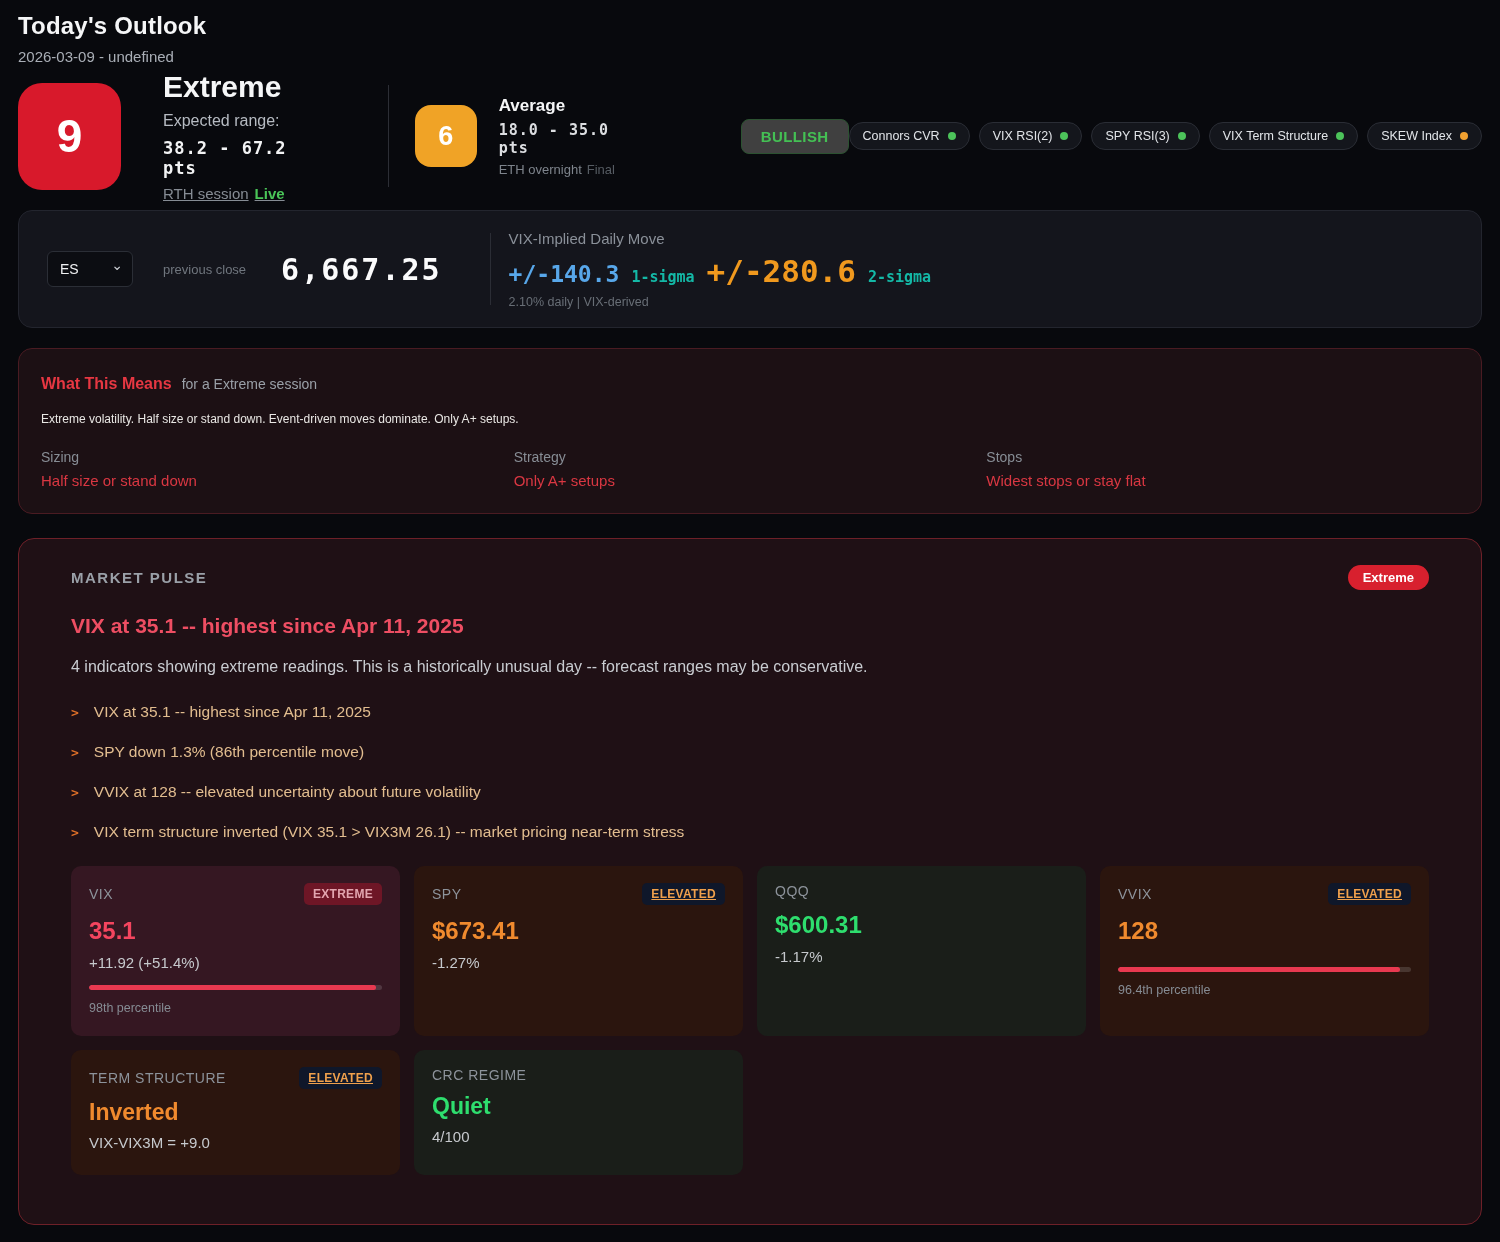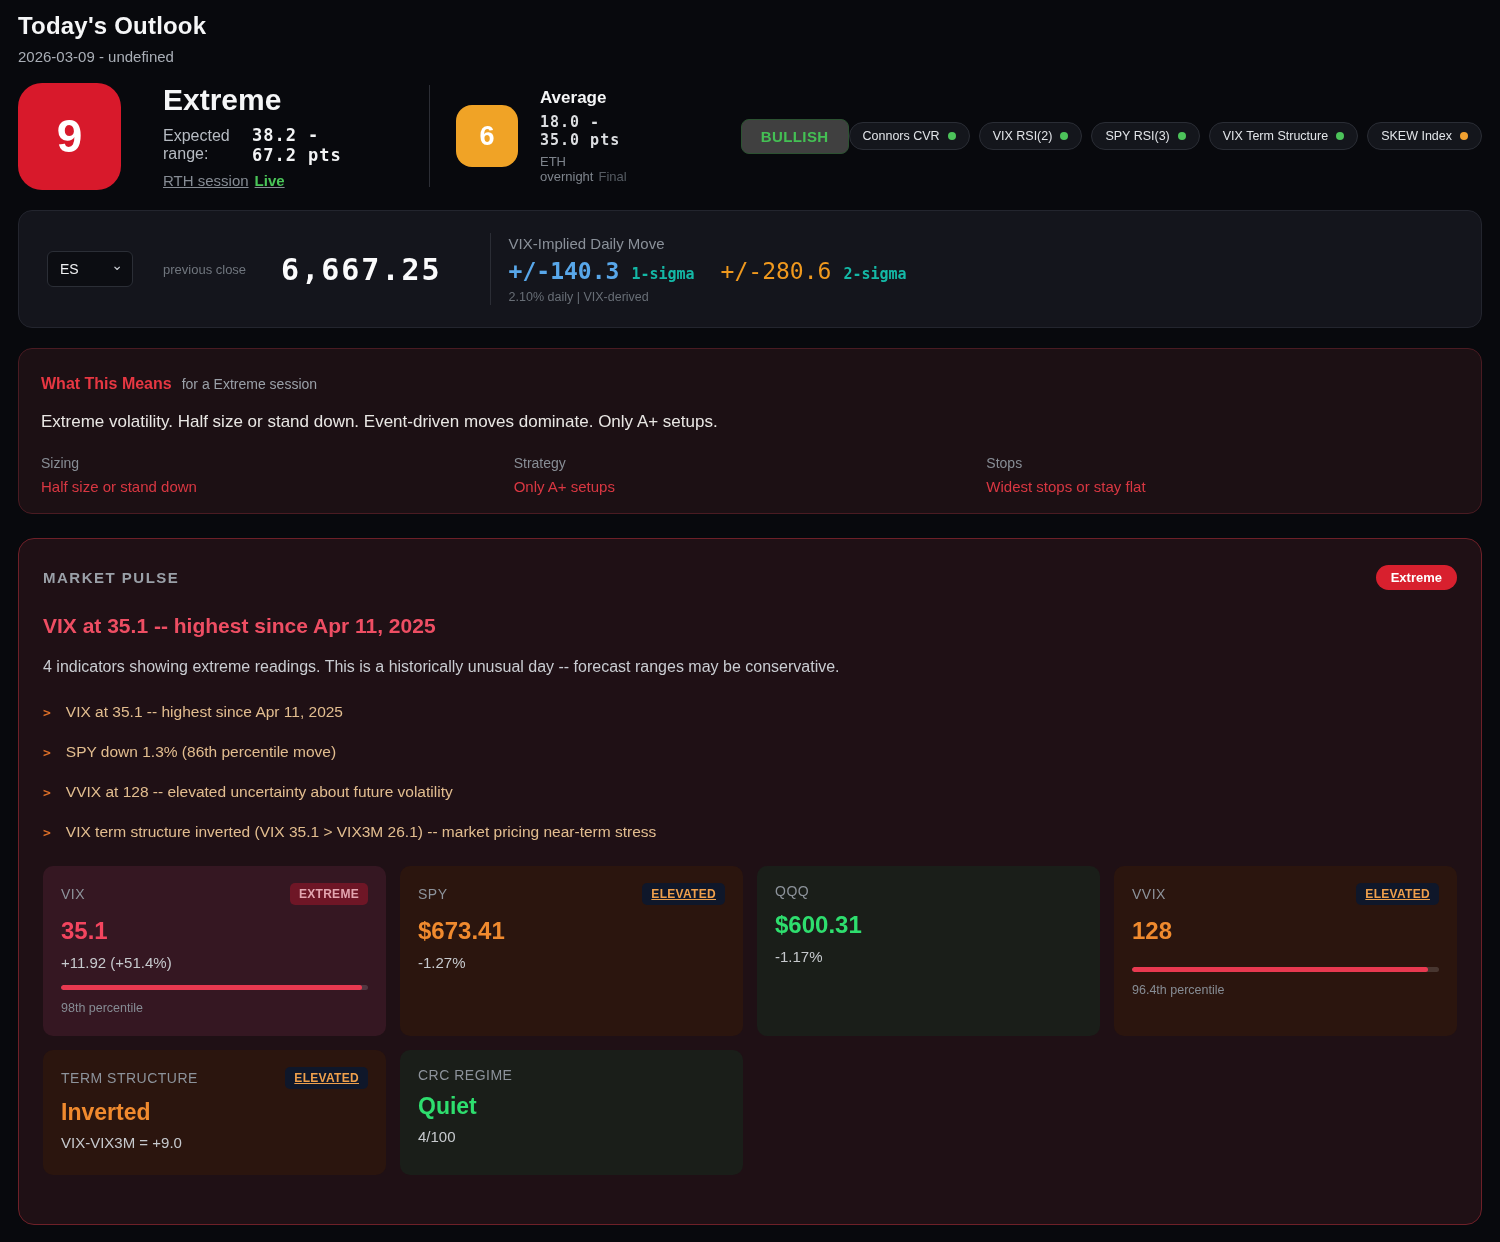--- a/index.html
+++ b/index.html
@@ -19,21 +19,21 @@
 
   
   .score-row { display:flex; align-items:center; margin-top:17px; height:108px; }
   .score-badge-big {
     width:103px; height:107px; background:#d8192b; border-radius:24px;
     display:flex; align-items:center; justify-content:center;
     font-size:46px; font-weight:800; color:#fff; flex:0 0 auto;
   }
   .rth-block { margin-left:42px; }
   .rth-title { font-size:30px; font-weight:800; color:#f5f6f7; }
-  .range-line { margin-top:8px; font-size:16px; color:#b6bbc2; display:flex; align-items:baseline; gap:8px; }
+  .range-line { margin-top:8px; font-size:16px; color:#b6bbc2; display:flex; align-items:baseline; gap:8px;flex-direction:column; }
   .range-value { font-size:17px; font-weight:700; color:#f2f3f4; letter-spacing:1px; }
   .session-line { margin-top:7px; font-size:15px; color:#868c94;text-decoration:underline; }
   .live { color:#4ac558; font-weight:600; margin-left:6px; }
   .v-divider { width:1px; height:102px; background:#2c2e35; margin-left:60px; flex:0 0 auto; }
   .score-badge-small {
     width:62px; height:62px; background:#f0a326; border-radius:16px;
     display:flex; align-items:center; justify-content:center;
     font-size:27px; font-weight:800; color:#fff; margin-left:26px; flex:0 0 auto;
   }
   .eth-block { margin-left:22px; }
@@ -71,41 +71,41 @@
   .select-chevron {
     position:absolute; right:10px; top:6px; font-size:14px; color:#c9ccd1; pointer-events:none;
   }
   .prev-close-label { margin-left:30px; font-size:13px; color:#70767e; }
   .prev-close-value { margin-left:35px; font-size:30px; font-weight:800; color:#fbfbfc; letter-spacing:2px; }
   .price-divider { width:1px; height:72px; background:#2b2d35; margin-left:48px; }
   .implied-block { margin-left:18px; }
   .implied-title { font-size:15px; color:#8a9099; }
   .sigma-line { margin-top:6px; display:flex; align-items:baseline; gap:12px; }
   .sigma1 { font-size:23px; font-weight:800; color:#58a7ea; }
-  .sigma2 { font-size:23px; font-weight:400; color:#f0991e; margin-left:14px; }
+  .sigma2 { font-size:31px; font-weight:700; color:#f0991e; }
   .sigma-label { font-size:15px; font-weight:700; color:#14b8a6; }
   .implied-foot { margin-top:6px; font-size:12.5px; color:#686e76; }
 
   
   .wtm-card {
     margin-top:20px; height:166px; background:#1c1014;
     border:1px solid #4a1b22; border-radius:14px; padding:26px 22px;
   }
   .wtm-head { display:flex; align-items:baseline; gap:10px; }
   .wtm-title { font-size:16px; font-weight:800; color:#e73742; }
   .wtm-subtitle { font-size:14px; color:#9aa0a8; }
-  .wtm-body { margin-top:19px; font-size:17px; color:#e9e7e4; }
+  .wtm-body { margin-top:19px; font-size:12px; color:#e9e7e4; }
   .wtm-cols { margin-top:23px; display:grid; grid-template-columns:1fr 1fr 1fr; }
   .wtm-col-label { font-size:14px; color:#878d95; }
   .wtm-col-value { margin-top:7px; font-size:15px; color:#d93742; }
 
   
   .mp-card {
     margin-top:24px; height:687px; background:#1f1015;
-    border:1px solid #6e2028; border-radius:16px; padding:26px 24px;
+    border:1px solid #6e2028; border-radius:16px; padding:26px 52px;
   }
   .mp-head { display:flex; align-items:center; justify-content:space-between; }
   .mp-title { font-size:15px; font-weight:700; color:#9aa0a8; letter-spacing:1.5px; }
   .mp-badge {
     background:#d8202e; color:#fff; font-size:13px; font-weight:700;
     border-radius:999px; padding:5px 15px;
   }
   .mp-headline { margin-top:24px; font-size:21px; font-weight:800; color:#ee4e63; }
   .mp-summary { margin-top:20px; font-size:16px; color:#c9ccd1; }
   .mp-bullets { margin-top:25px; list-style:none; }

